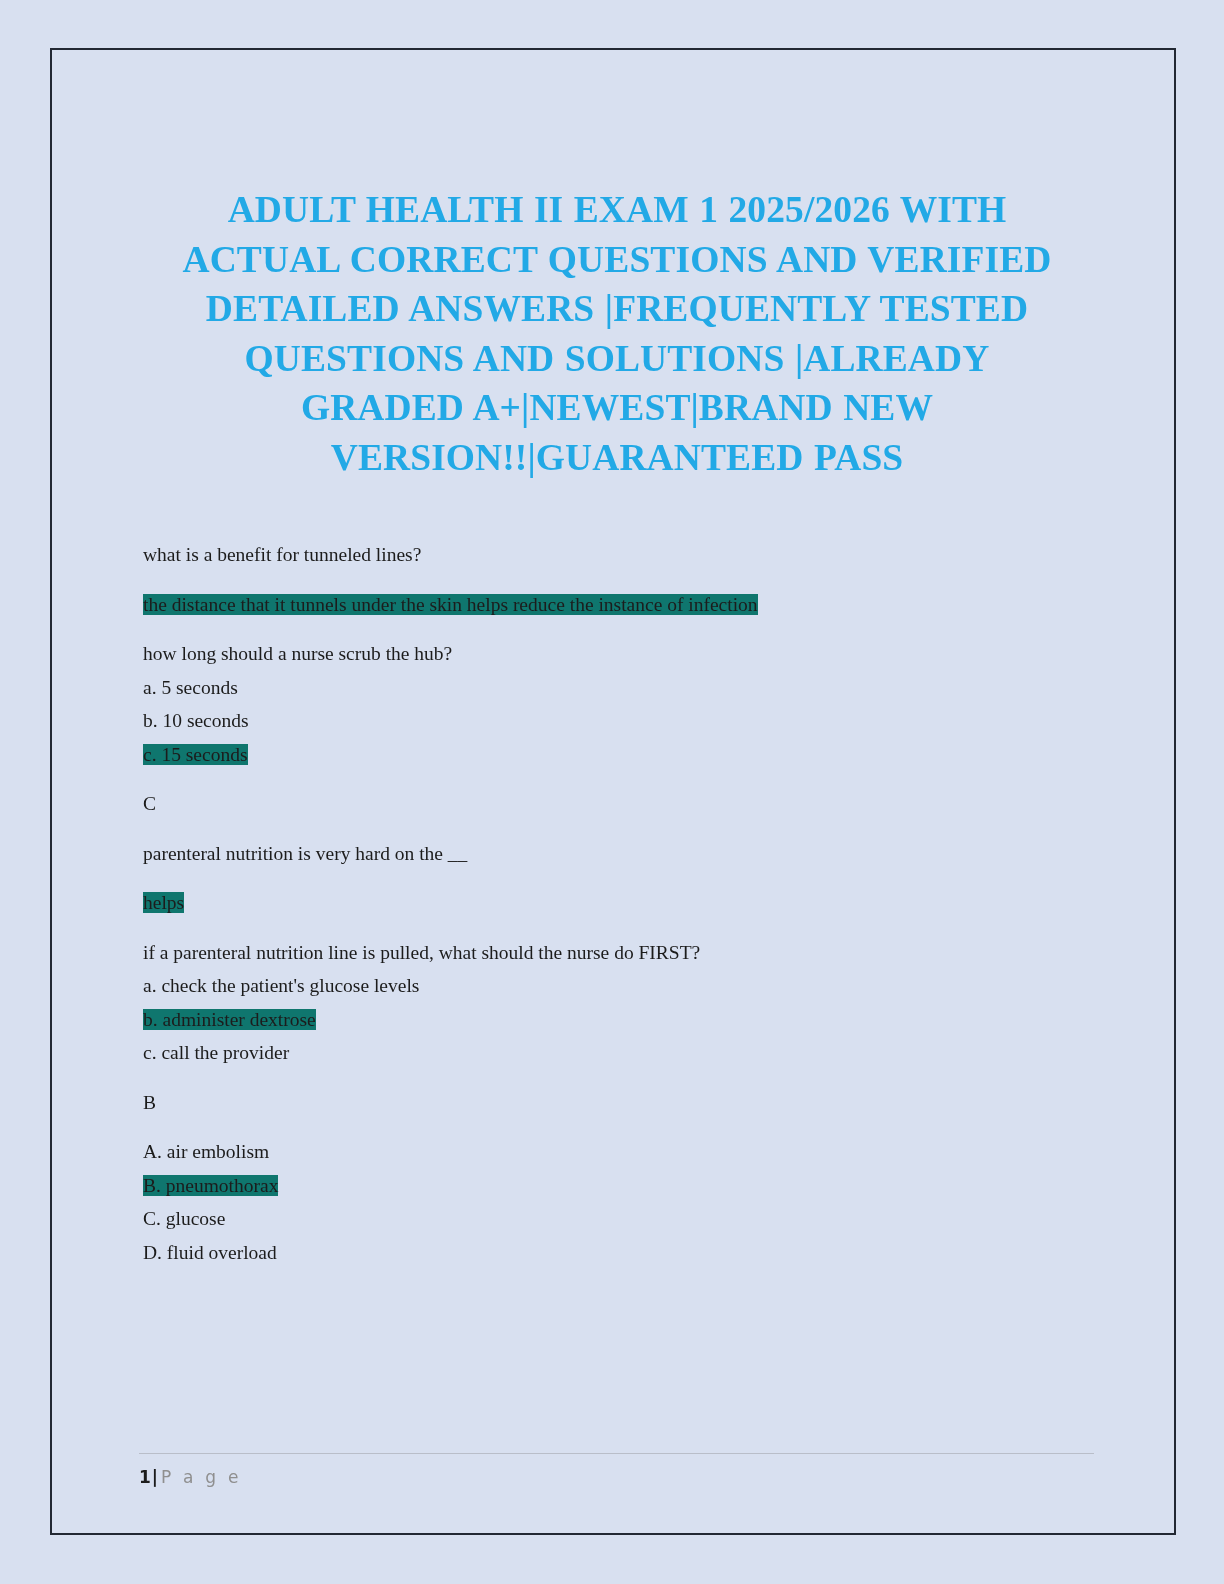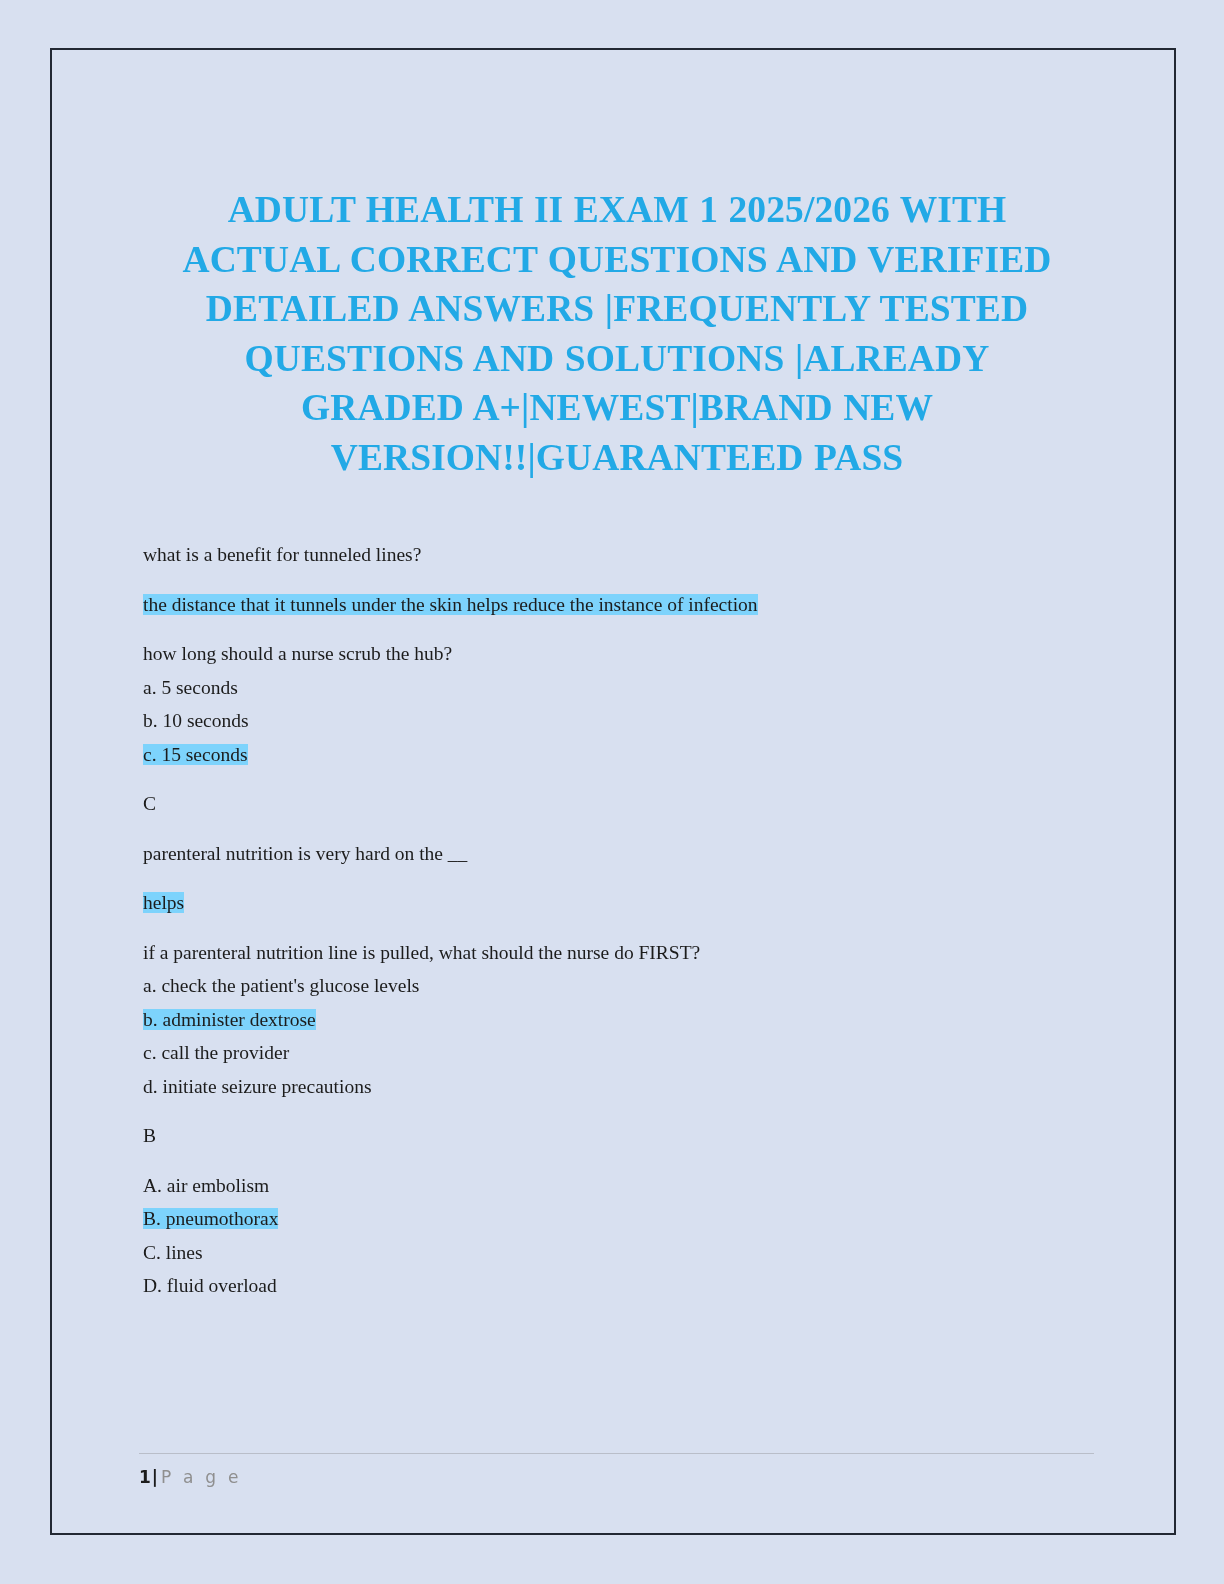--- a/index.html
+++ b/index.html
@@ -68,21 +68,21 @@
     font-family: Liberation Serif, serif;
   }
   .blk:last-child {
     margin-bottom: 0;
   }
   .ln {
     display: block;
     white-space: normal;
   }
   .hl {
-    background: #7dd3fc;
+    background: #0f766e;
     box-decoration-break: clone;
     -webkit-box-decoration-break: clone;
   }
 
   
   .blk.q-list { margin-bottom: 16px; }
   .blk.single { margin-bottom: 16px; }
   .blk.wide { width: 940px; }
 
   
@@ -152,31 +152,30 @@
 
       <div class="blk single">
         <span class="ln"><span class="hl">helps</span></span>
       </div>
 
       <div class="blk q-list">
         <span class="ln">if a parenteral nutrition line is pulled, what should the nurse do FIRST?</span>
         <span class="ln">a. check the patient's glucose levels</span>
         <span class="ln"><span class="hl">b. administer dextrose</span></span>
         <span class="ln">c. call the provider</span>
-        <span class="ln">d. initiate seizure precautions</span>
       </div>
 
       <div class="blk single">
         <span class="ln">B</span>
       </div>
 
       <div class="blk q-list wide">
         <span class="ln">A. air embolism</span>
         <span class="ln"><span class="hl">B. pneumothorax</span></span>
-        <span class="ln">C. lines</span>
+        <span class="ln">C. glucose</span>
         <span class="ln">D. fluid overload</span>
       </div>
 
     </div>
 
     <div class="footer">
       <div class="footer-rule"></div>
       <div class="footer-text">
         <span class="footer-num">1</span><span class="footer-bar">|</span><span class="footer-word">P a g e</span>
       </div>

